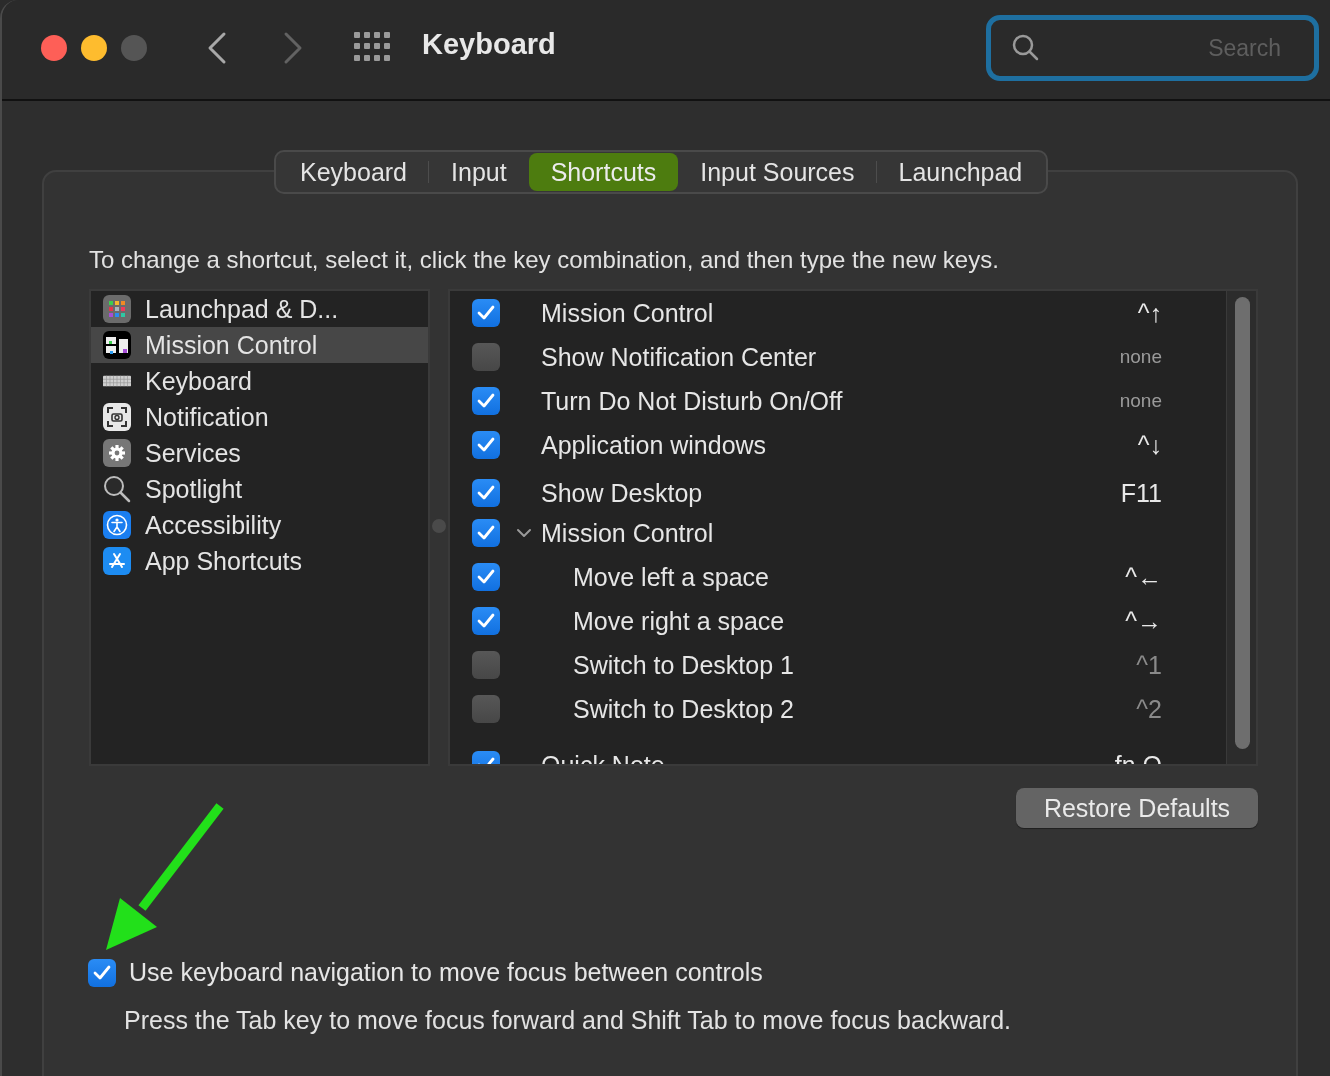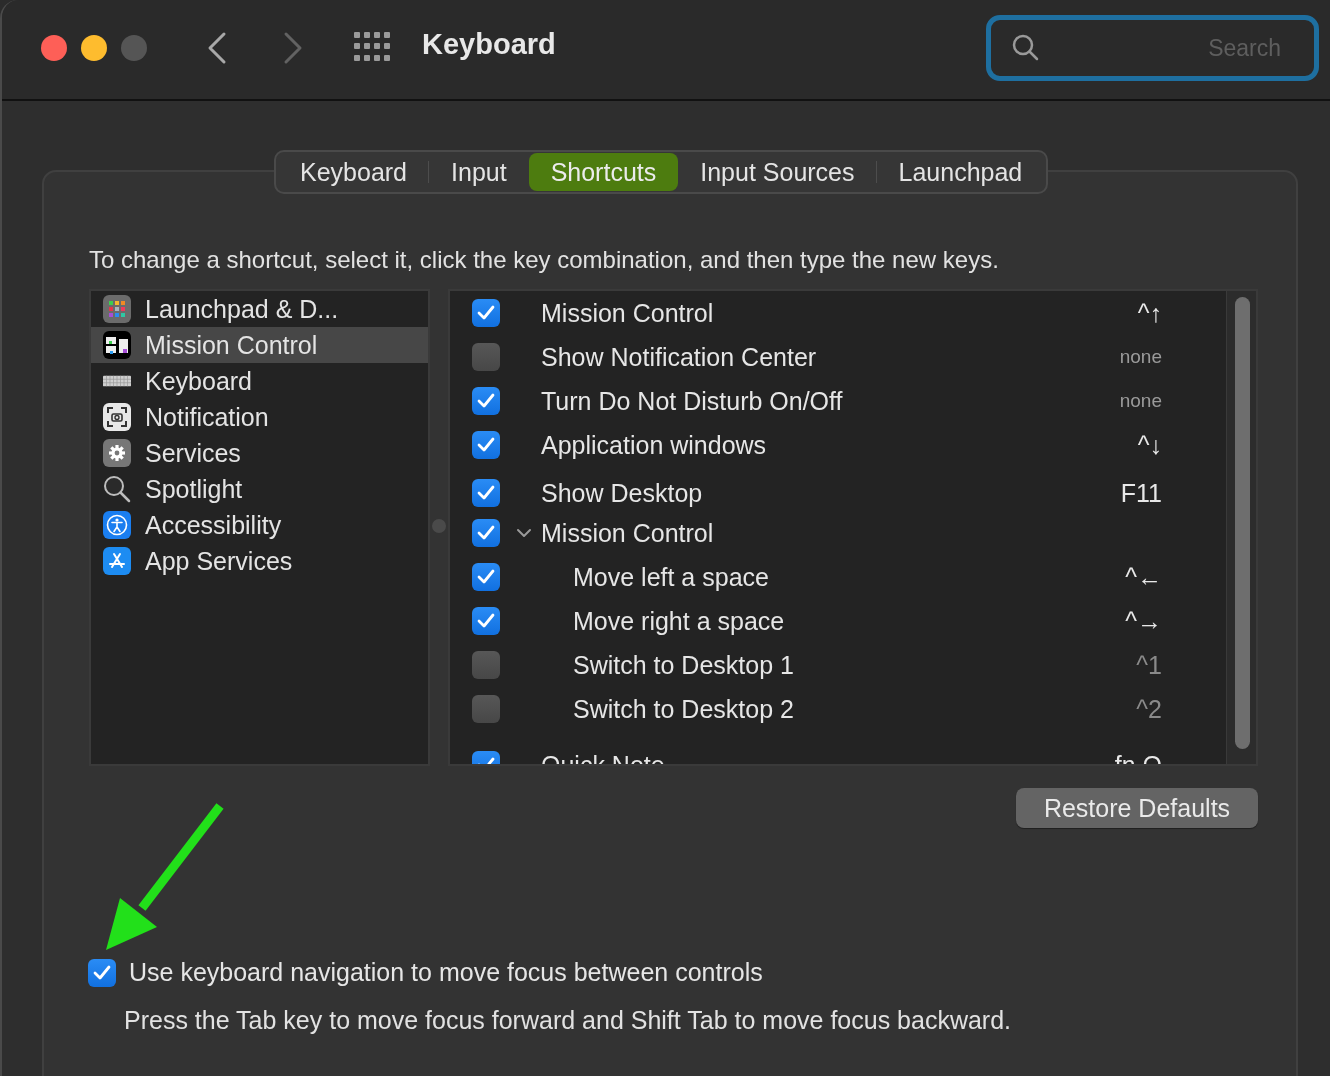--- a/index.html
+++ b/index.html
@@ -218,21 +218,21 @@
           </svg>
       </span>
       <span>Accessibility</span>
     </div>
     <div class="left-item">
       <span class="ico" style="background:#1d8cf2;">
         <svg width="22" height="22" viewBox="0 0 22 22">
             <path d="M8 4l8 13M14 4L6 17M4 14h14" fill="none" stroke="#fff" stroke-width="2" stroke-linecap="round"></path>
           </svg>
       </span>
-      <span>App Services</span>
+      <span>App Shortcuts</span>
     </div>
   </div>
 
   <div class="split-handle"></div>
 
   <div class="right-list" id="shortcuts-table">
       <div class="row" style="top: 0px;">
         <span class="cb on">
           <svg width="18" height="16" viewBox="0 0 18 16">
             <polyline points="2,8 7,13 16,2" fill="none" stroke="#fff" stroke-width="2.8" stroke-linecap="round" stroke-linejoin="round"></polyline>

